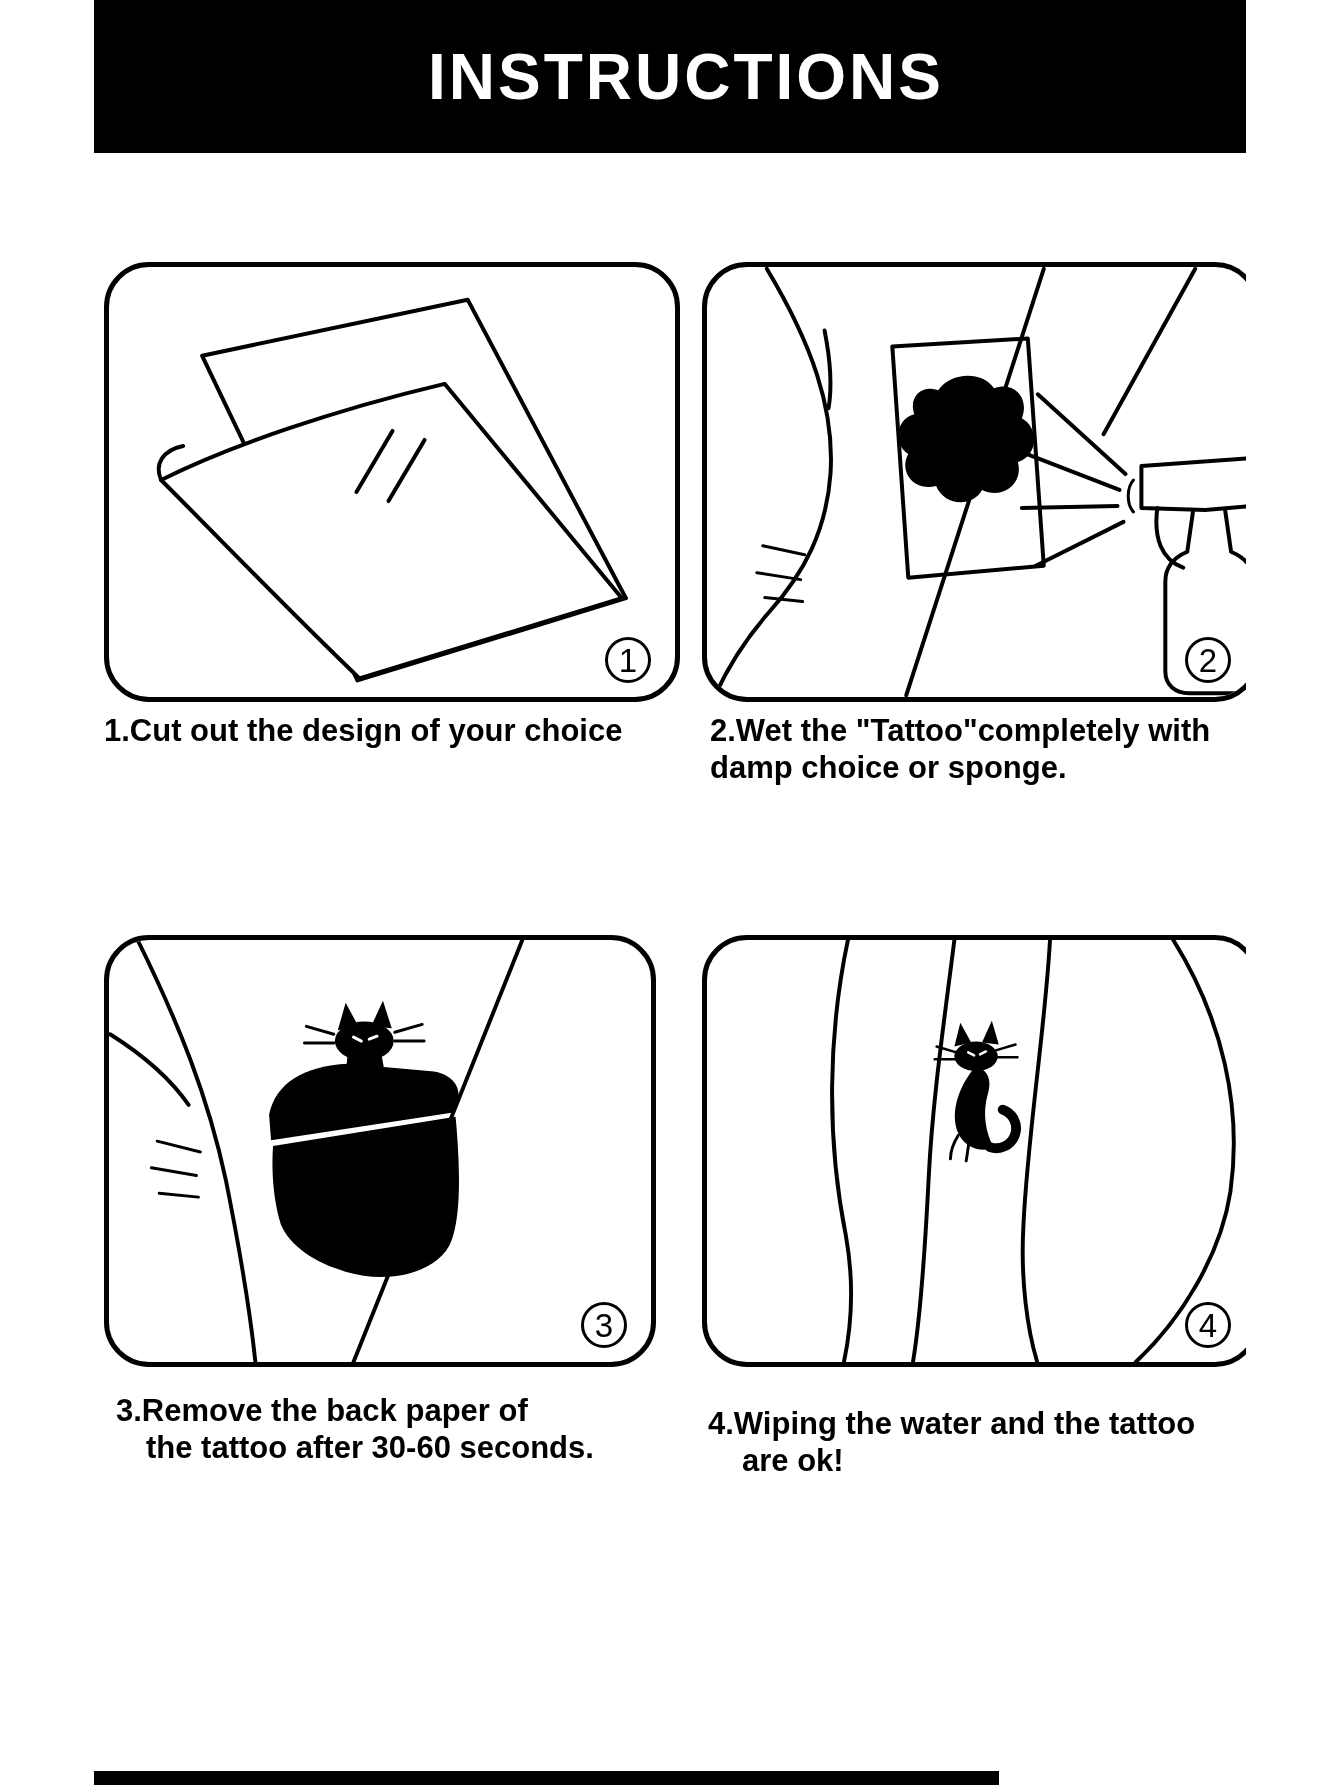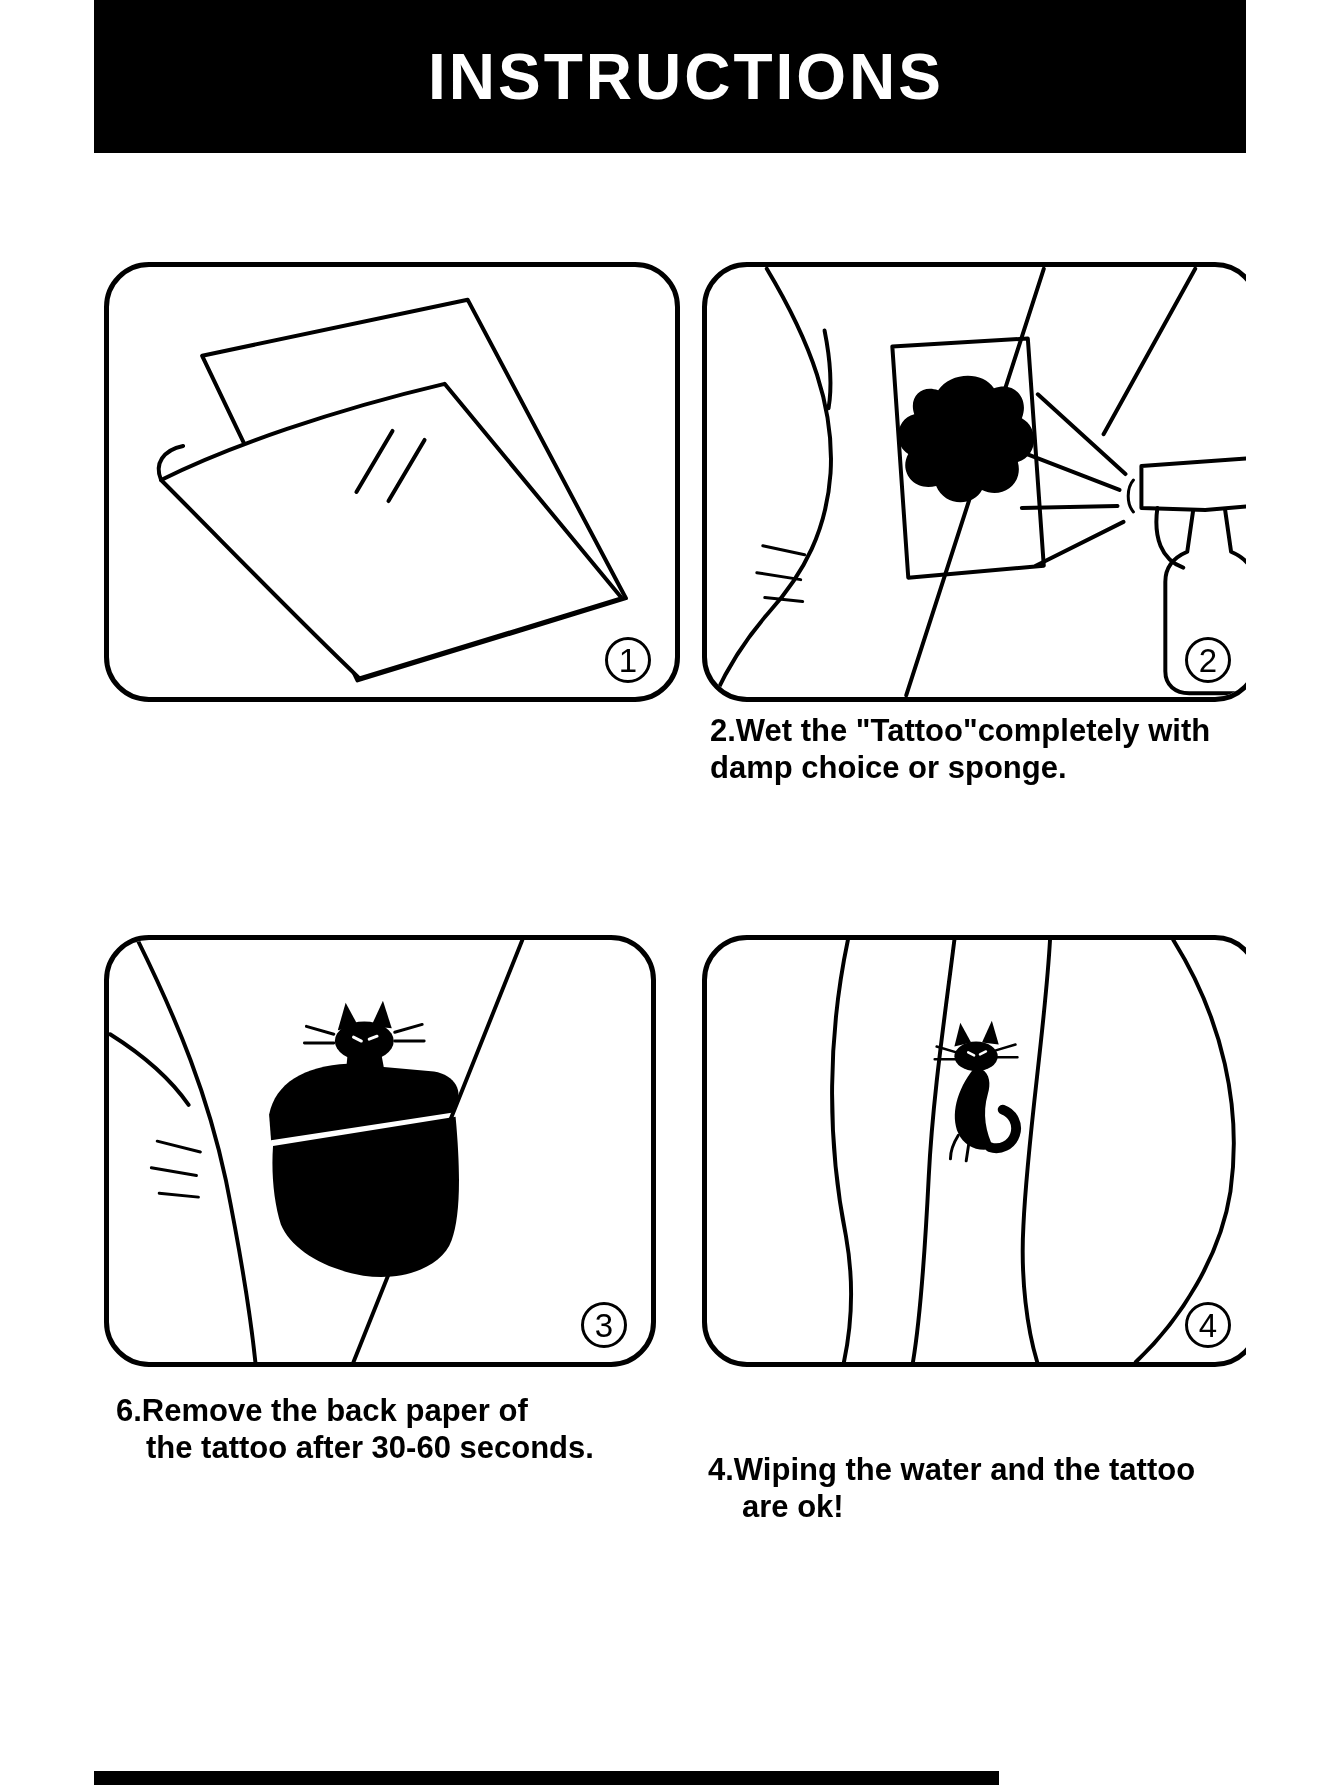--- a/index.html
+++ b/index.html
@@ -20,21 +20,21 @@
 
   .badge { position:absolute; right:24px; bottom:14px; width:46px; height:46px;
     border:3px solid #000; border-radius:50%; background:#fff;
     display:flex; align-items:center; justify-content:center;
     font-size:33px; line-height:1; font-weight:400; }
 
   .caption { position:absolute; font-size:31px; font-weight:700; line-height:1.2; white-space:nowrap; }
   .c1 { left:10px;  top:712px; }
   .c2 { left:616px; top:712px; }
   .c3 { left:22px;  top:1392px; }
-  .c4 { left:614px; top:1451px; }
+  .c4 { left:614px; top:1405px; }
   .c1 .cap-line2 { padding-left:28px; }
   .c2 .cap-line2 { padding-left:0; }
   .c3 .cap-line2 { padding-left:30px; }
   .c4 .cap-line2 { padding-left:34px; }
 
   .bottom-bar { position:absolute; left:0; bottom:0; width:905px; height:14px; background:#000; }
 
   .ink { stroke:#000; fill:none; stroke-width:4; stroke-linecap:round; stroke-linejoin:round; }
   .ink-thin { stroke:#000; fill:none; stroke-width:3; stroke-linecap:round; }
   .fill-black { fill:#000; stroke:none; }
@@ -79,20 +79,21 @@
       <path class="ink" d="M 436 198 L 548 190 L 548 238 L 500 242 L 436 240 Z"></path>
       <path class="ink" d="M 452 240 C 448 270 456 292 478 300"></path>
       <path class="ink" d="M 488 242 L 482 284 C 468 290 460 300 460 314 L 460 404 C 460 418 470 426 484 426 L 530 426 C 543 426 549 416 549 404 L 549 314 C 549 300 540 290 526 284 L 520 242"></path>
     </svg>
     <div class="badge">
       <span>2</span>
     </div>
   </div>
 
   <div class="caption c1">
+    <div class="cap-line1">1.Cut out the design of your choice</div>
   </div>
 
   <div class="caption c2">
     <div class="cap-line1">2.Wet the "Tattoo"completely with</div>
     <div class="cap-line2">damp choice or sponge.</div>
   </div>
 
   <div class="panel p3">
     <svg viewBox="0 0 550 430" preserveAspectRatio="xMidYMid meet">
 
@@ -132,21 +133,21 @@
       <path class="fill-black" d="M 268 130 C 250 152 244 178 252 196 C 258 210 274 216 288 211 C 280 196 276 176 282 156 C 285 146 284 136 276 131 Z"></path>
       <path d="M 284 210 A 19 19 0 1 0 297 172" fill="none" stroke="#000" stroke-width="10" stroke-linecap="round"></path>
       <path d="M 252 198 C 247 206 244 214 244 222 M 263 204 L 260 224" stroke="#000" stroke-width="3" fill="none" stroke-linecap="round"></path>
     </svg>
     <div class="badge">
       <span>4</span>
     </div>
   </div>
 
   <div class="caption c3">
-    <div class="cap-line1">6.Remove the back paper of</div>
+    <div class="cap-line1">3.Remove the back paper of</div>
     <div class="cap-line2">the tattoo after 30-60 seconds.</div>
   </div>
 
   <div class="caption c4">
     <div class="cap-line1">4.Wiping the water and the tattoo</div>
     <div class="cap-line2">are ok!</div>
   </div>
 
   <div class="bottom-bar"></div>
 

